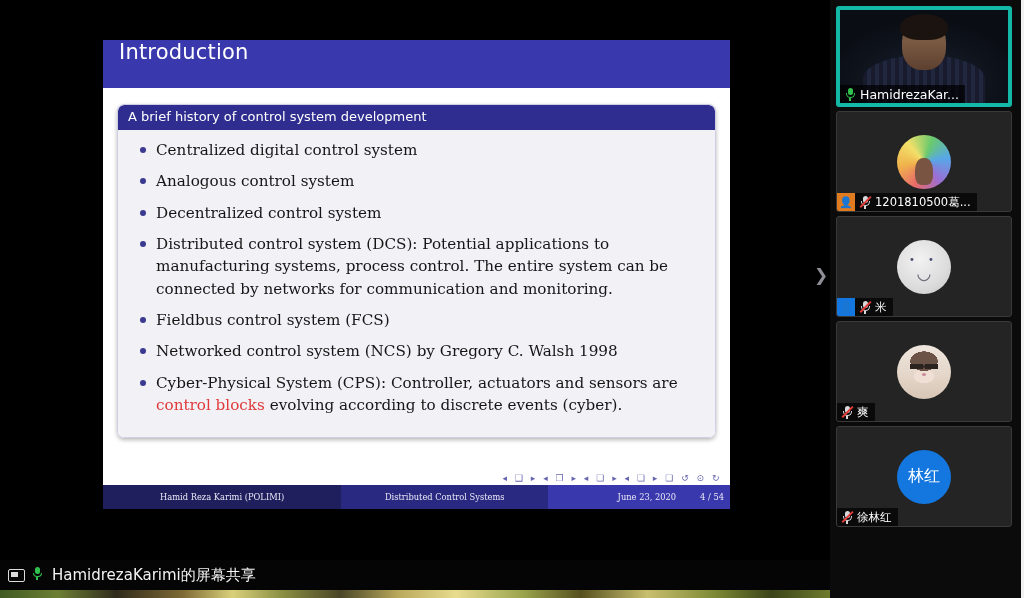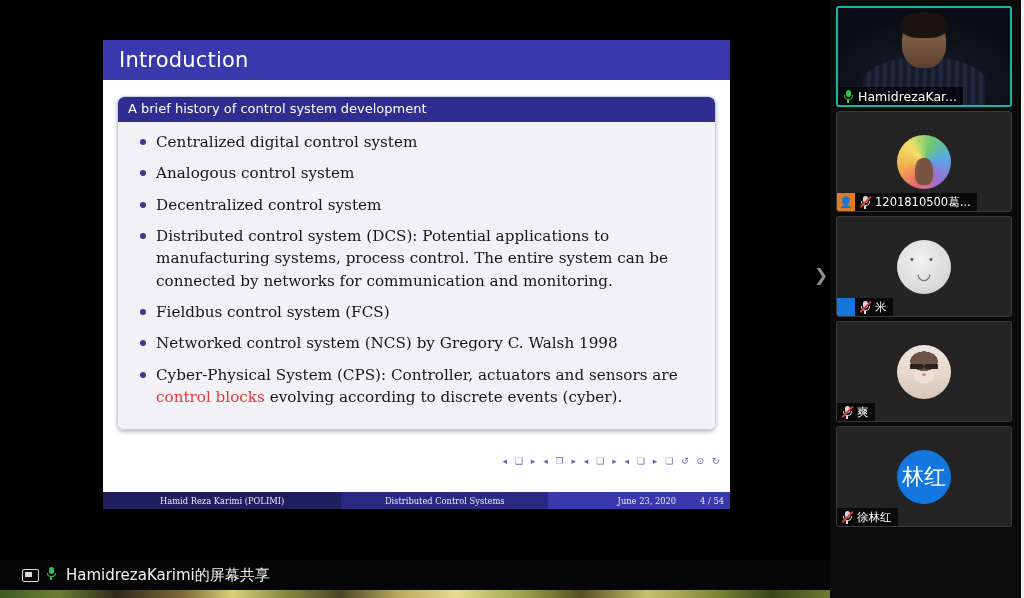--- a/index.html
+++ b/index.html
@@ -17,22 +17,22 @@
   }
 
   
   #slide {
     position: absolute; left: 103px; top: 40px;
     width: 627px; height: 469px;
     background: #ffffff;
     display: flex; flex-direction: column;
   }
   #slide-titlebar {
-    height: 40px; background: #3a38ad;
-    display: flex; align-items: center;
+    height: 48px; background: #3a38ad;
+    display: flex; 
     padding-left: 16px; flex: 0 0 auto;
   }
   #slide-title {
     color: #ffffff; font-size: 21px; font-weight: 400;
     font-family: "DejaVu Sans", sans-serif; letter-spacing: .2px;
   }
   #slide-body {
     flex: 1 1 auto; position: relative; padding: 16px 14px 0 14px;
     background: #ffffff;
   }
@@ -67,24 +67,23 @@
   
   #nav-symbols {
     position: absolute; right: 8px; bottom: 2px;
     color: #4b49a0; font-size: 9px; letter-spacing: 2.5px;
     opacity: .85; font-family: "DejaVu Sans", sans-serif;
     white-space: nowrap;
   }
 
   
   #slide-footer {
-    height: 17px; flex: 0 0 auto; display: flex;
+    height: 24px; flex: 0 0 auto; display: flex;
     font-size: 8.3px; color: #e8e8f5;
     font-family: "DejaVu Serif", serif;
-    margin-top: 24px;
   }
   .foot-seg { display: flex; align-items: center; justify-content: center; height: 100%; }
   #foot-author { width: 38%; background: #201f5e; }
   #foot-subject { width: 33%; background: #2a2982; }
   #foot-date { width: 22%; background: #3a38ad; justify-content: flex-end; padding-right: 10px; }
   #foot-page { width: 7%; background: #3a38ad; justify-content: flex-end; padding-right: 6px; }
 
   
   #collapse-handle {
     position: absolute; left: 812px; top: 258px;
@@ -98,21 +97,21 @@
     position: absolute; left: 830px; top: 0;
     width: 194px; height: 598px;
     background: #0b0b0b; border-right: 3px solid #f2f2f2;
     padding: 6px 8px 0 6px; overflow: hidden;
   }
   .tile {
     position: relative; width: 176px; height: 101px;
     background: #242424; border: 1px solid #3a3a3a;
     border-radius: 3px; margin-bottom: 4px; overflow: hidden;
   }
-  .tile.active { border: 2px solid #14b8a6; text-decoration: underline; }
+  .tile.active { border: 4px solid #14b8a6; text-decoration: underline; }
   .tile-video {
     position: absolute; inset: 0;
     background:
       radial-gradient(ellipse 60% 70% at 50% 78%, #1d2535 0%, #10151f 55%, #0a0d13 100%),
       linear-gradient(180deg, #5d5348 0%, #4a4038 40%, #2b2520 100%);
   }
   .head {
     position: absolute; left: 50%; top: 8px; transform: translateX(-50%);
     width: 44px; height: 52px; border-radius: 46% 46% 42% 42%;
     background: linear-gradient(180deg, #6b4d38 0%, #7a5a42 45%, #5d4030 100%);
@@ -170,21 +169,21 @@
   }
   .av-cat::after {
     content: ""; position: absolute; left: 24%; top: 36%;
     width: 52%; height: 10%;
     background:
       radial-gradient(circle at 16% 50%, #2a2320 0 38%, transparent 39%),
       radial-gradient(circle at 84% 50%, #2a2320 0 38%, transparent 39%);
   }
   .av-initials {
     background: #1477e0; color: #fff;
-    font-size: 22px; font-family: "DejaVu Sans", sans-serif;
+    font-size: 16px; font-family: "DejaVu Sans", sans-serif;
   }
   .namebar {
     position: absolute; left: 0; bottom: 0; height: 18px;
     display: flex; align-items: center; max-width: 100%;
   }
   .badge {
     width: 18px; height: 18px; display: flex; align-items: center;
     justify-content: center; color: #fff; font-size: 11px;
     font-family: "DejaVu Sans", sans-serif; flex: 0 0 auto;
   }
@@ -218,21 +217,21 @@
   .mic.muted .slash {
     position: absolute; left: -1px; top: 5.5px; width: 15px; height: 1.8px;
     background: #e03a3a; transform: rotate(-45deg); transform-origin: center;
   }
   .mic.big { width: 15px; height: 16px; }
 
   
   #statusbar {
     position: absolute; left: 0; top: 560px; width: 830px; height: 30px;
     background: #050505; display: flex; align-items: center; gap: 6px;
-    padding-left: 22px;
+    padding-left: 8px;
   }
   #share-icon {
     width: 17px; height: 13px; border: 1.8px solid #dcdcdc;
     border-radius: 2px; position: relative; flex: 0 0 auto;
   }
   #share-icon::after {
     content: ""; position: absolute; left: 2px; top: 2px;
     width: 7px; height: 5px; background: #dcdcdc;
   }
   #status-text {

